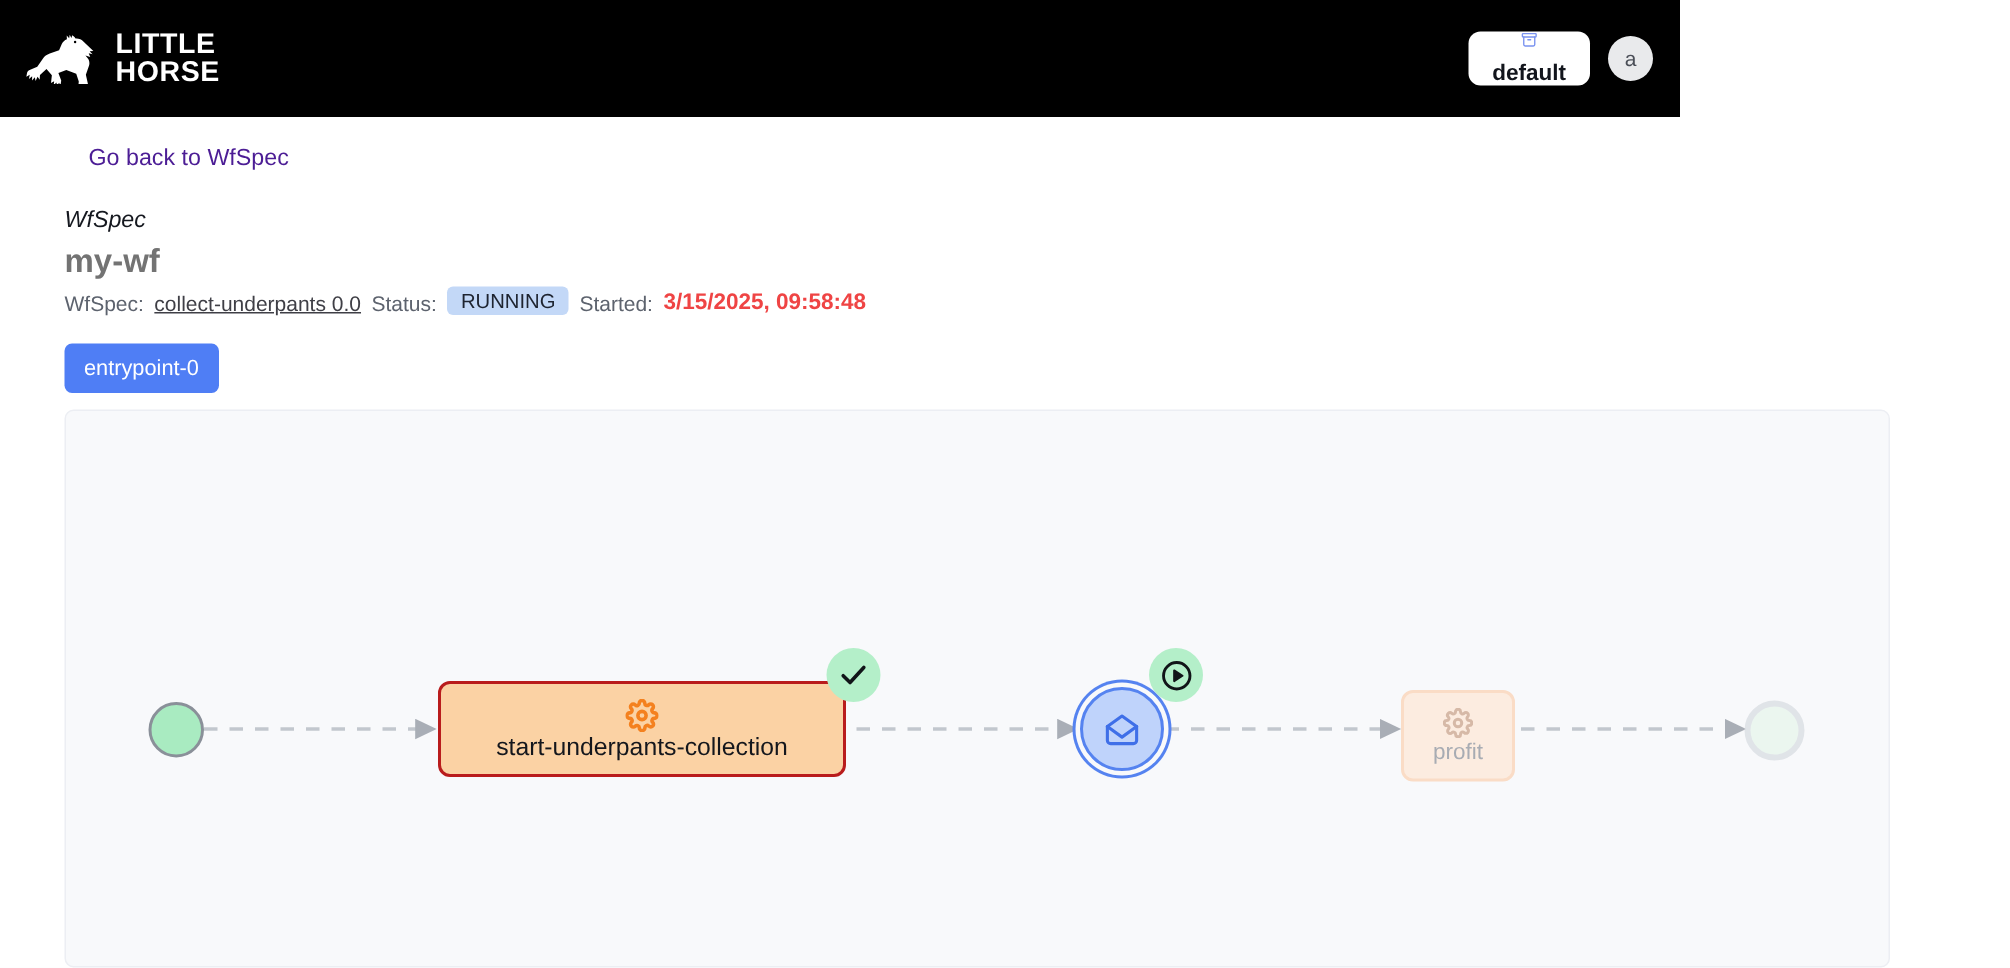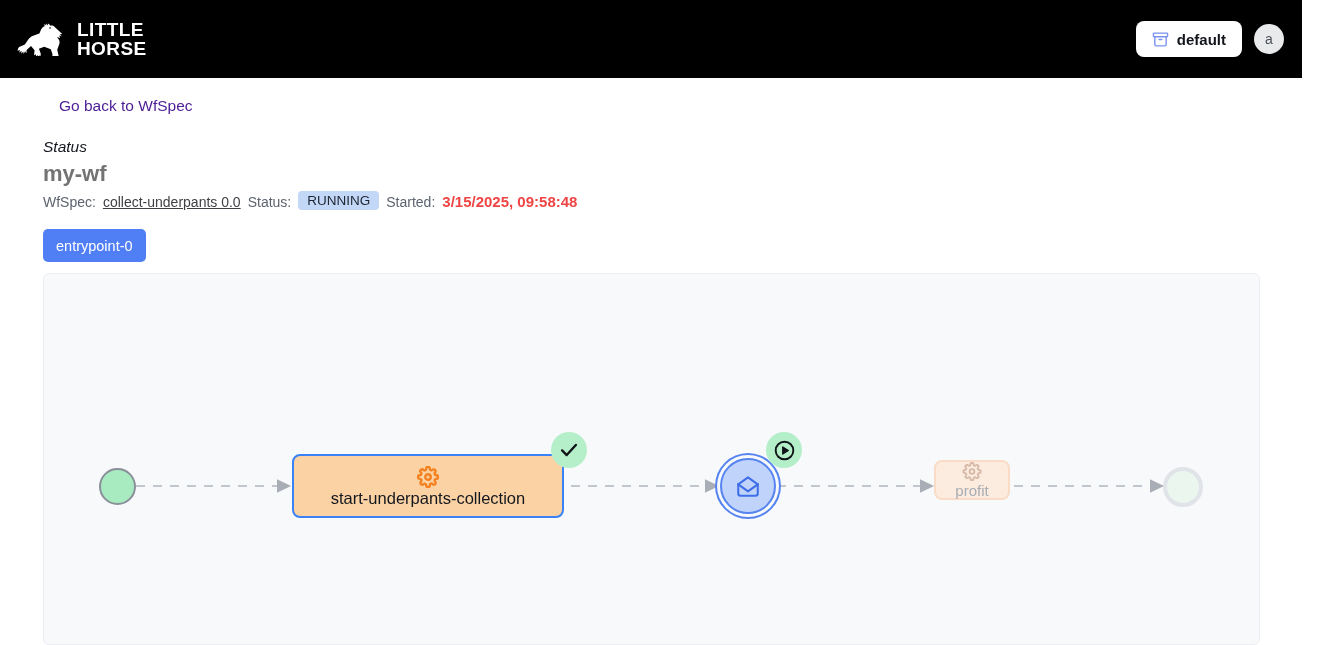--- a/index.html
+++ b/index.html
@@ -7,38 +7,38 @@
     margin: 0; padding: 0;
     width: 1340px; height: 645px;
     background: #ffffff;
     font-family: "Liberation Sans", sans-serif;
     overflow: hidden;
   }
 
   
   #topbar {
     position: absolute; left: 0; top: 0;
-    width: 1302px; height: 78px;
+    width: 1120px; height: 78px;
     background: #000000;
     display: flex; align-items: center;
     justify-content: space-between;
   }
   #brand { display: flex; align-items: center; gap: 11px; margin-left: 16px; }
   #brand-mark { width: 50px; height: 34px; display: block; }
   #brand-text {
     color: #ffffff; font-weight: bold; font-size: 19px;
     line-height: 19px; letter-spacing: .4px;
   }
   #brand-text span { display: block; }
   #topbar-right { display: flex; align-items: center; gap: 12px; margin-right: 18px; }
   #tenant-button {
     display: flex; align-items: center; gap: 8px;
     background: #ffffff; border: none; border-radius: 8px;
     height: 36px; padding: 0 16px; cursor: pointer;
-    font-family: inherit; font-size: 15px; font-weight: bold; color: #12151c;
+    font-family: inherit; font-size: 15px; font-weight: bold; color: #12151c; flex-direction: column;
   }
   #tenant-button svg { display: block; }
   #avatar {
     width: 30px; height: 30px; border-radius: 50%;
     background: #e9eaec; color: #4b4f58;
     display: flex; align-items: center; justify-content: center;
     font-size: 14px; cursor: pointer;
   }
 
   
@@ -100,21 +100,21 @@
   }
 
   
   .task-node {
     border-radius: 8px;
     display: flex; flex-direction: column;
     align-items: center; justify-content: center;
     cursor: pointer;
   }
   .task-node.active {
-    background: #fbd2a4; border: 2px solid #3b82f6;
+    background: #fbd2a4; border: 2px solid #b91c1c;
   }
   .task-node.pending {
     background: #fcece0; border: 2px solid #fadcc6;
   }
   .task-label { font-size: 16.5px; color: #14171d; line-height: 1; margin-top: 2px; }
   .task-node.pending .task-label { font-size: 15px; color: #a8acb3; }
 
   
   #node-event {
     width: 56px; height: 56px; border-radius: 50%;
@@ -158,21 +158,21 @@
       <span>default</span>
     </button>
     <div id="avatar">
       <span>a</span>
     </div>
   </div>
 </div>
 
 <a id="back-link" href="#">Go back to WfSpec</a>
 
-<div id="wfrun-kind">Status</div>
+<div id="wfrun-kind">WfSpec</div>
 <div id="wfrun-name">my-wf</div>
 
 <div id="meta-row">
   <span class="lbl">WfSpec:</span>
   <a id="wfspec-link" href="#">collect-underpants 0.0</a>
   <span class="lbl">Status:</span>
   <span id="status-badge">RUNNING</span>
   <span class="lbl">Started:</span>
   <span id="started-value">3/15/2025, 09:58:48</span>
 </div>
@@ -217,21 +217,21 @@
     </svg>
   </div>
 
   <div class="node status-bubble" style="left:722px; top:158px;">
     <svg width="23" height="23" viewBox="0 0 24 24" fill="none" stroke="#111418" stroke-width="2" stroke-linecap="round" stroke-linejoin="round">
       <circle cx="12" cy="12" r="9.2"></circle>
       <path d="M10.2 8.3 L16 12 L10.2 15.7 z" fill="#111418" stroke-width="1.4"></path>
     </svg>
   </div>
 
-  <div class="node task-node pending" style="left:890px; top:186px; width:76px; height:40px;">
+  <div class="node task-node pending" style="left:890px; top:186px; width:76px; height:61px;">
     <svg width="20" height="20" viewBox="0 0 24 24" fill="none" stroke="#d6b9a7" stroke-width="2.4" stroke-linecap="round" stroke-linejoin="round">
       <circle cx="12" cy="12" r="3"></circle>
       <path d="M19.4 15a1.65 1.65 0 0 0 .33 1.82l.06.06a2 2 0 1 1-2.83 2.83l-.06-.06a1.65 1.65 0 0 0-1.82-.33 1.65 1.65 0 0 0-1 1.51V21a2 2 0 1 1-4 0v-.09A1.65 1.65 0 0 0 9 19.4a1.65 1.65 0 0 0-1.82.33l-.06.06a2 2 0 1 1-2.83-2.83l.06-.06a1.65 1.65 0 0 0 .33-1.82 1.65 1.65 0 0 0-1.51-1H3a2 2 0 1 1 0-4h.09A1.65 1.65 0 0 0 4.6 9a1.65 1.65 0 0 0-.33-1.82l-.06-.06a2 2 0 1 1 2.83-2.83l.06.06A1.65 1.65 0 0 0 9 4.6h.09A1.65 1.65 0 0 0 10 3.09V3a2 2 0 1 1 4 0v.09a1.65 1.65 0 0 0 1 1.51 1.65 1.65 0 0 0 1.82-.33l.06-.06a2 2 0 1 1 2.83 2.83l-.06.06A1.65 1.65 0 0 0 19.4 9v.09a1.65 1.65 0 0 0 1.51 1H21a2 2 0 1 1 0 4h-.09a1.65 1.65 0 0 0-1.51 1z"></path>
     </svg>
     <span class="task-label">profit</span>
   </div>
 
   <div class="node ep-circle faded" style="left:1119px; top:193px; border-width:4px; width:40px; height:40px;"></div>
 
 </div>

